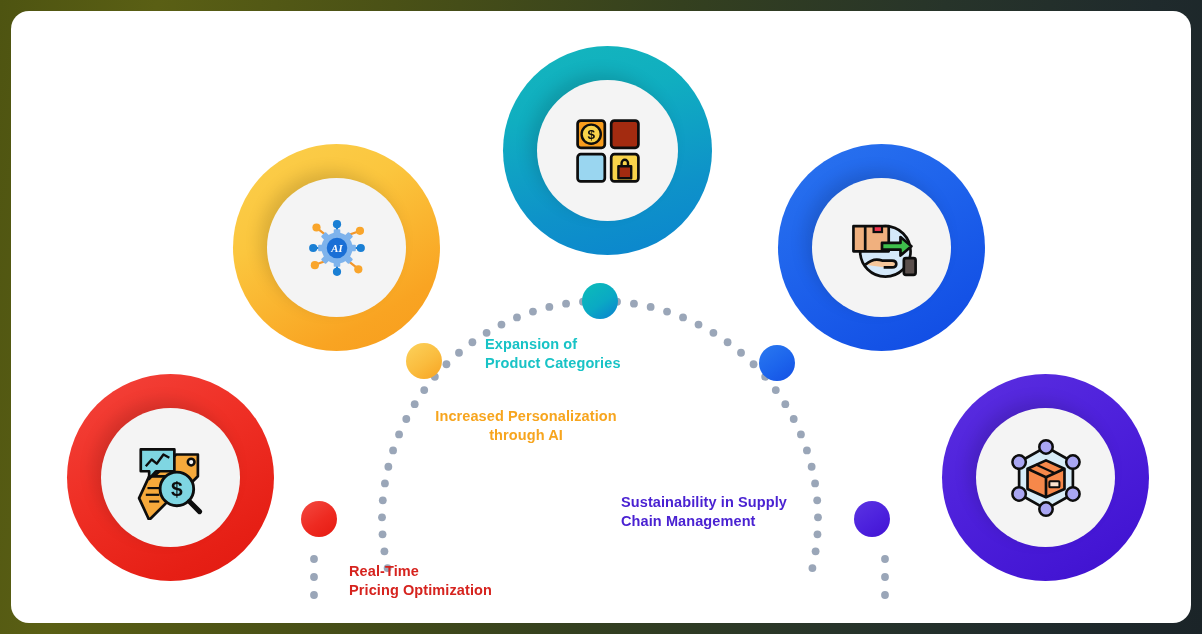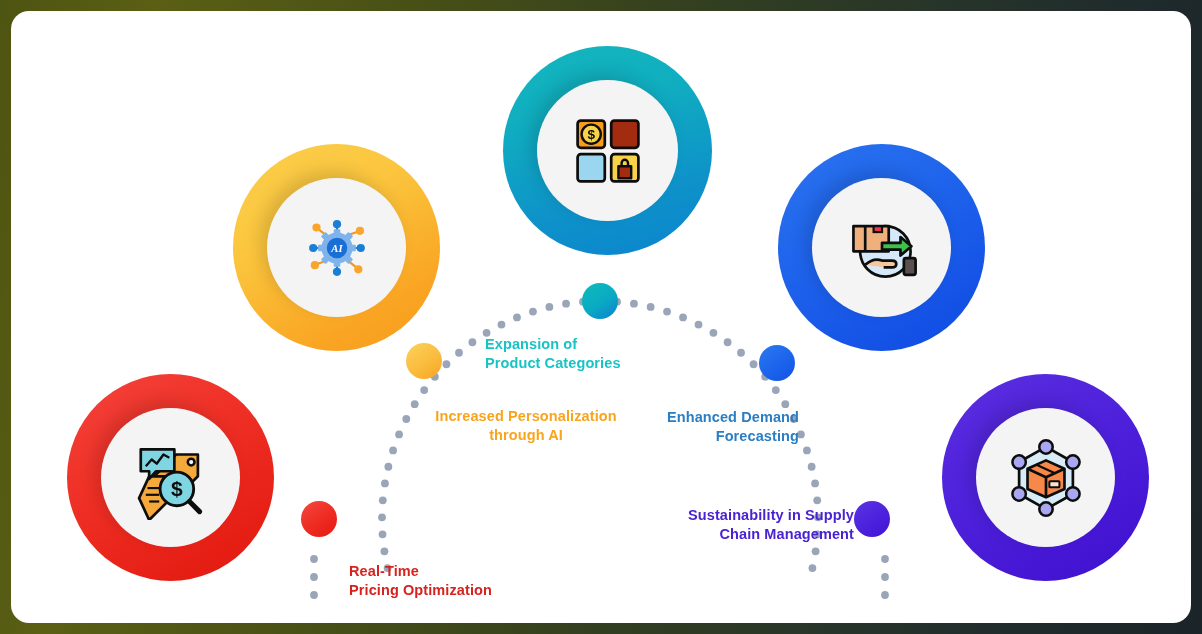--- a/index.html
+++ b/index.html
@@ -90,21 +90,21 @@
     font-size: 14.5px;
     font-weight: 700;
     line-height: 1.34;
     letter-spacing: 0.1px;
     white-space: pre-line;
   }
   #lab-teal   { left: 474px; top: 324px; width: 238px; color: #18c3c6; }
   #lab-amber  { left: 390px; top: 396px; width: 250px; text-align: center;  color: #f7a51e; }
   #lab-blue   { left: 580px; top: 397px; width: 208px; text-align: right; color: #2a7ec4; }
   #lab-red    { left: 338px; top: 508px; width: 250px; text-align: left;  color: #d6231e; margin-top: 43px; }
-  #lab-purple { left: 610px; top: 495px; width: 233px; text-align: right; color: #4a22d2; }
+  #lab-purple { left: 610px; top: 482px; width: 233px; color: #4a22d2; }
 </style>
 </head>
 <body>
 
 <div class="card">
 
   <svg class="arc-svg" viewBox="0 0 1180 612">
     <g id="arc-dots" fill="#9aa6b8">
         <circle cx="376.59" cy="557.04" r="3.9" fill="#9aa6b8"></circle>
         <circle cx="373.41" cy="540.30" r="3.9" fill="#9aa6b8"></circle>
@@ -300,20 +300,18 @@
   <div class="node" id="node-teal"></div>
   <div class="node" id="node-amber"></div>
   <div class="node" id="node-blue"></div>
   <div class="node" id="node-red"></div>
   <div class="node" id="node-purple"></div>
 
   <div class="label" id="lab-teal">Expansion of
 Product Categories</div>
   <div class="label" id="lab-amber">Increased Personalization
 through AI</div>
-  <div class="label" id="lab-blue">Enhanced Demand
-Forecasting</div>
   <div class="label" id="lab-red">Real-Time
 Pricing Optimization</div>
   <div class="label" id="lab-purple">Sustainability in Supply
 Chain Management</div>
 
 </div>
 
 </body></html>

